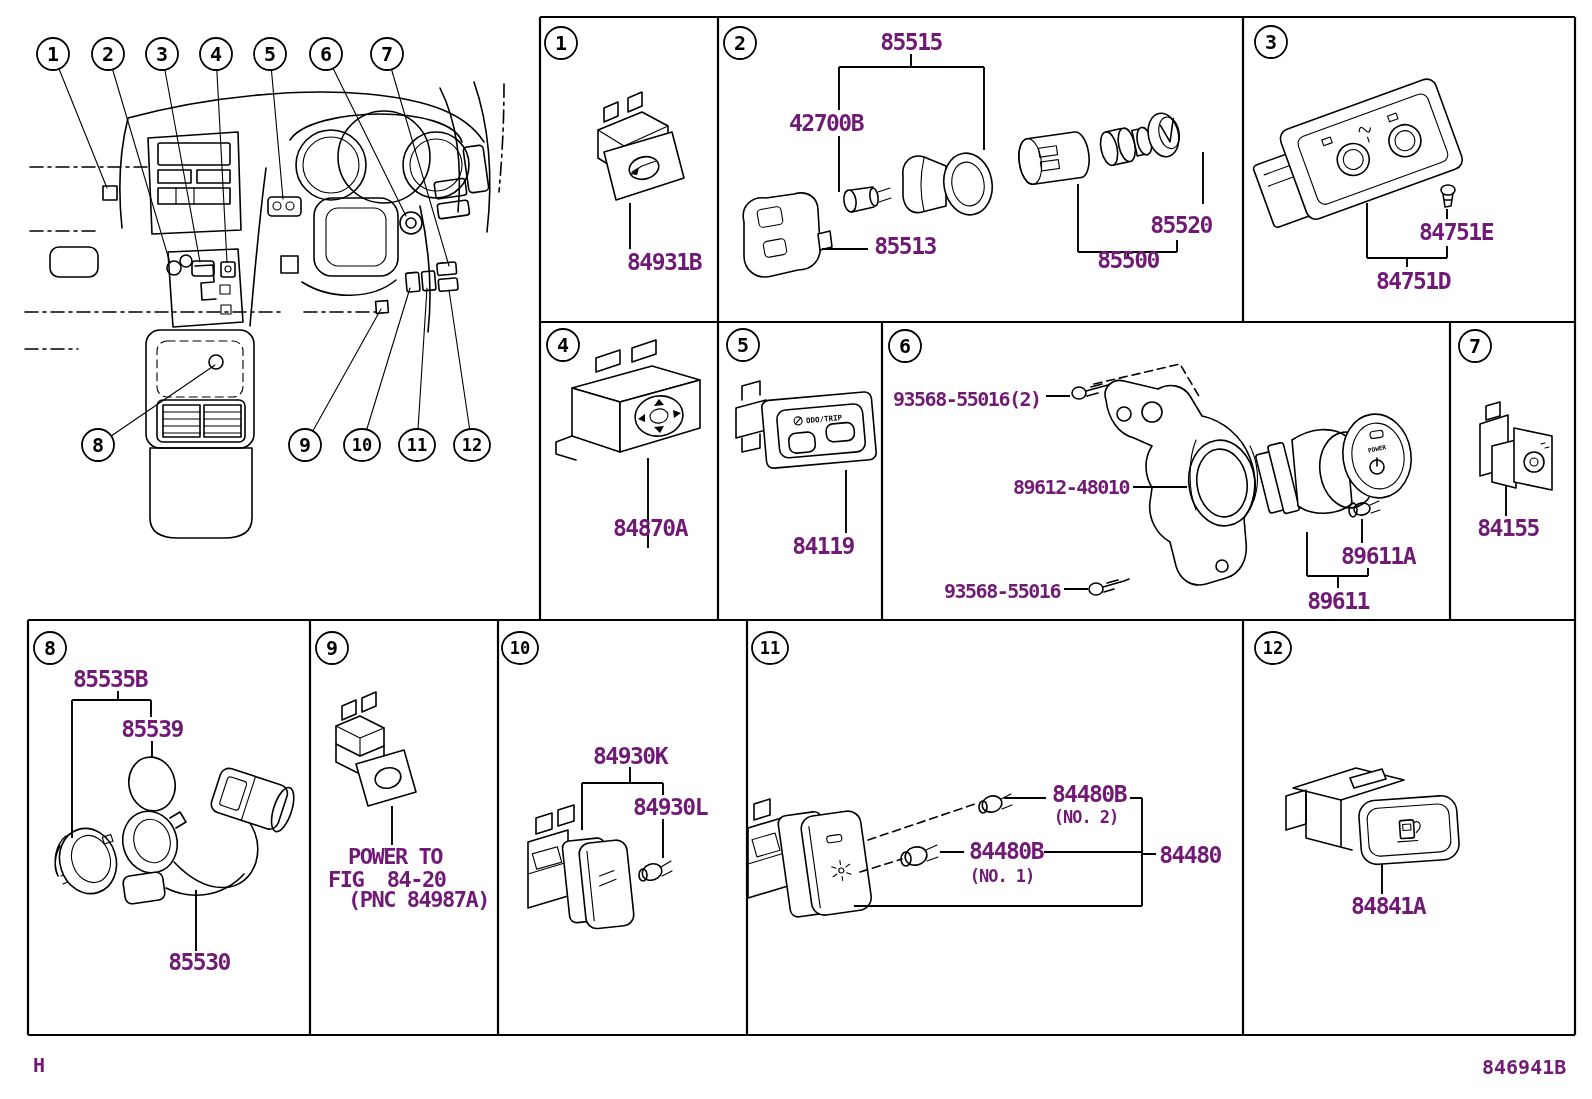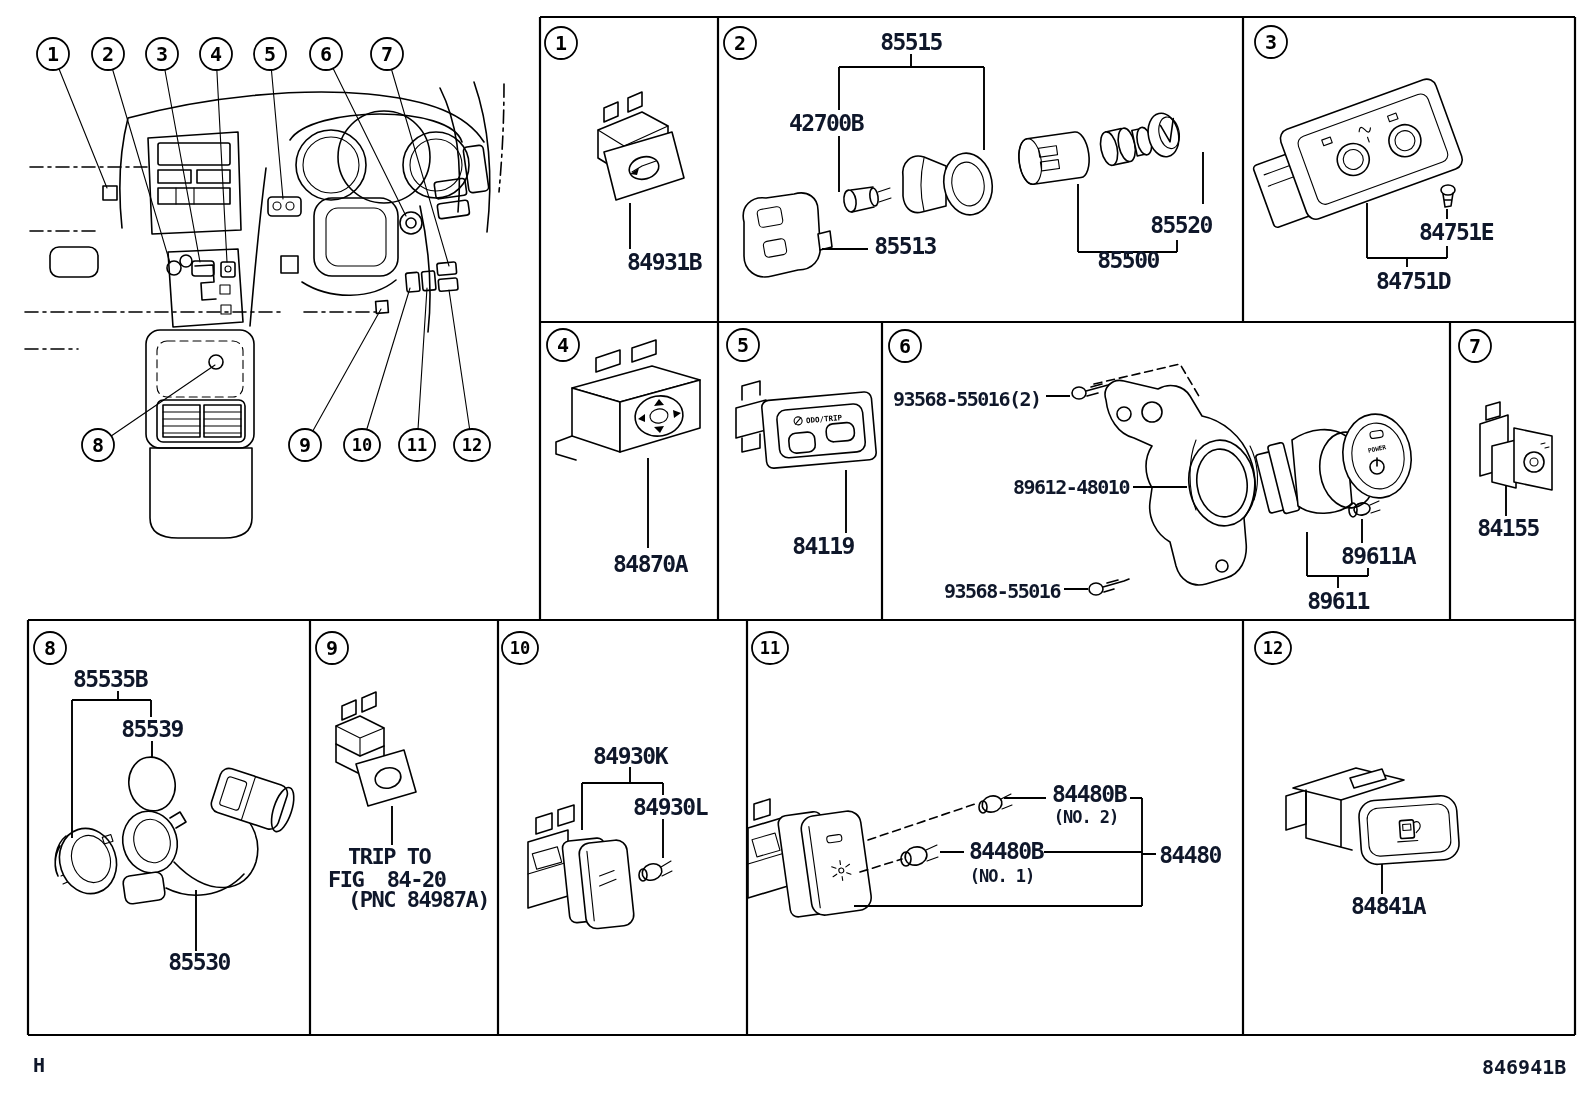--- a/index.html
+++ b/index.html
@@ -14,21 +14,21 @@
   .dd{stroke-dasharray:13 5 3 5}
   .dsh{stroke-dasharray:8 5}
   .fil{fill:#000;stroke:none}
   .badge circle,.badge ellipse{fill:#fff;stroke:#000;stroke-width:1.8}
   .badge text{font-family:"DejaVu Sans Mono",monospace;font-weight:bold;font-size:20px;
               text-anchor:middle;fill:#000}
   .b2 text{font-size:17px}
   .facetxt{font-family:"DejaVu Sans Mono",monospace;font-weight:bold;font-size:7.5px;fill:#000}
   .f6{font-size:6px;text-anchor:middle}
   .lbl{position:absolute;transform:translate(-50%,-50%);font-weight:bold;font-size:23px;
-       letter-spacing:-1.5px;white-space:pre;line-height:1;color:#0f172a}
+       letter-spacing:-1.5px;white-space:pre;line-height:1;color:#701a75}
   .lla{transform:translate(0,-50%)}
   .sm{font-size:20px}
   .xs{font-size:17px;letter-spacing:-1px}
   .note{font-size:22px}
   .ft{font-size:20px;letter-spacing:0}
 </style>
 </head>
 <body>
 
 <div id="page">
@@ -438,36 +438,36 @@
 
   <div class="lbl" style="left:911px;top:42px">85515</div>
   <div class="lbl" style="left:826px;top:123px">42700B</div>
   <div class="lbl" style="left:905px;top:246px">85513</div>
   <div class="lbl" style="left:1181px;top:225px">85520</div>
   <div class="lbl" style="left:1128px;top:260px">85500</div>
 
   <div class="lbl" style="left:1456px;top:232px">84751E</div>
   <div class="lbl" style="left:1413px;top:281px">84751D</div>
 
-  <div class="lbl" style="left:650px;top:564px">84870A</div>
+  <div class="lbl" style="left:650px;top:528px">84870A</div>
   <div class="lbl" style="left:823px;top:546px">84119</div>
 
   <div class="lbl lla sm" style="left:893px;top:399px">93568-55016(2)</div>
   <div class="lbl lla sm" style="left:1013px;top:487px">89612-48010</div>
   <div class="lbl lla sm" style="left:944px;top:591px">93568-55016</div>
   <div class="lbl" style="left:1378px;top:556px">89611A</div>
   <div class="lbl" style="left:1338px;top:601px">89611</div>
 
   <div class="lbl" style="left:1508px;top:528px">84155</div>
 
   <div class="lbl" style="left:110px;top:679px">85535B</div>
   <div class="lbl" style="left:152px;top:729px">85539</div>
   <div class="lbl" style="left:199px;top:962px">85530</div>
 
-  <div class="lbl lla note" style="left:348px;top:857px">TRIP TO</div>
+  <div class="lbl lla note" style="left:348px;top:857px">POWER TO</div>
   <div class="lbl lla note" style="left:328px;top:880px">FIG  84-20</div>
   <div class="lbl lla note" style="left:348px;top:900px">(PNC 84987A)</div>
 
   <div class="lbl" style="left:630px;top:756px">84930K</div>
   <div class="lbl" style="left:670px;top:807px">84930L</div>
 
   <div class="lbl" style="left:1089px;top:794px">84480B</div>
   <div class="lbl xs" style="left:1086px;top:817px">(NO. 2)</div>
   <div class="lbl" style="left:1006px;top:851px">84480B</div>
   <div class="lbl xs" style="left:1002px;top:876px">(NO. 1)</div>

